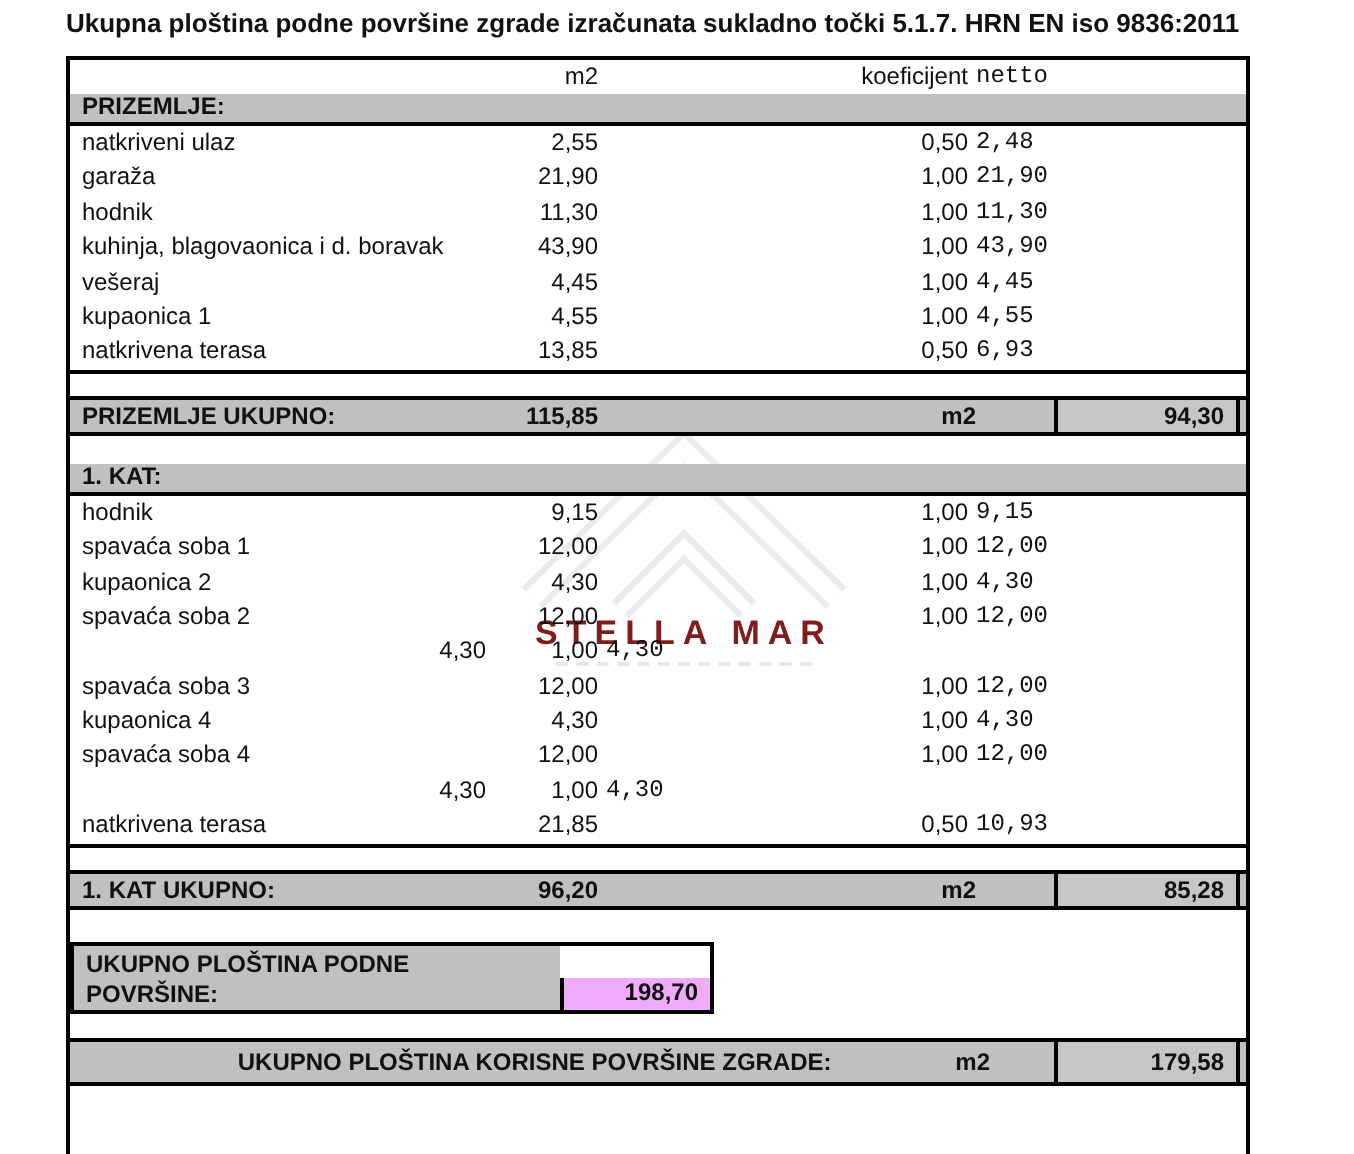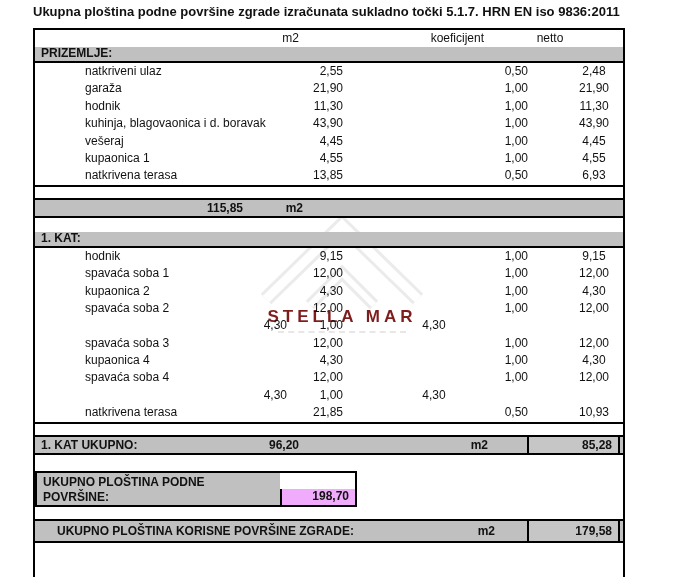--- a/index.html
+++ b/index.html
@@ -31,28 +31,28 @@
 
   .doc-table{
     position:absolute;left:33px;top:28px;width:592px;height:557px;
     border:2px solid #000;box-sizing:border-box;z-index:1;background:transparent;
     font-size:12px;
   }
   .grid{display:grid;grid-template-columns:212px 56px 185px 135px;}
   .c-name{padding-left:6px;text-align:left;overflow:hidden;white-space:nowrap;}
   .c-m2{text-align:right;padding-right:4px;}
   .c-koef{text-align:right;padding-right:4px;}
-  .c-netto{text-align:center;padding-right:11px;}
+  .c-netto{text-align:left;padding-right:11px;font-family:Liberation Mono, monospace;}
 
   .header-row{height:17px;line-height:17px;}
   .section-bar{
     height:14px;line-height:13px;background:#c0c0c0;border-bottom:2px solid #000;
     font-weight:bold;padding-left:6px;font-size:12px;
   }
-  .rows{border-bottom:2px solid #000;padding-left:44px;}
+  .rows{border-bottom:2px solid #000;}
   .data-row{height:17.4px;line-height:17.4px;}
   .gap-a{height:11px;}
   .gap-b{height:14px;}
   .gap-c{height:16px;}
   .gap-d{height:12px;}
 
   .total-bar{
     position:relative;height:16px;line-height:16px;background:#c0c0c0;
     border-top:2px solid #000;border-bottom:2px solid #000;font-weight:bold;
   }
@@ -77,21 +77,21 @@
     flex:1;border-left:2px solid #000;background:#f0abfc;
     display:flex;align-items:flex-end;justify-content:flex-end;
     padding:0 6px 2px 0;font-weight:bold;
   }
 
   .korisne-bar{
     position:relative;height:24px;box-sizing:border-box;
     border-top:2px solid #000;border-bottom:2px solid #000;
     background:#c0c0c0;display:flex;align-items:center;font-weight:bold;
   }
-  .korisne-label{flex:1;padding-left:22px;}
+  .korisne-label{flex:1;padding-left:22px;text-align:center;}
   .korisne-unit{margin-right:128px;}
 </style>
 </head>
 <body>
 
 <div class="doc-title">Ukupna ploština podne površine zgrade izračunata sukladno točki 5.1.7. HRN EN iso 9836:2011</div>
 
 <div class="watermark">
   <svg width="180" height="96" viewBox="0 0 180 96">
     <path d="M14,86 L90,12 L166,86" fill="none" stroke="#ebebeb" stroke-width="15"></path>
@@ -155,23 +155,25 @@
       <span class="c-name">natkrivena terasa</span>
       <span class="c-m2">13,85</span>
       <span class="c-koef">0,50</span>
       <span class="c-netto">6,93</span>
     </div>
   </div>
 
   <div class="gap-a"></div>
 
   <div class="grid total-bar">
+    <span class="c-name">PRIZEMLJE UKUPNO:</span>
     <span class="c-m2">115,85</span>
     <span class="c-koef">m2</span>
     <span class="c-netto"></span>
+    <div class="value-box">94,30</div>
   </div>
 
   <div class="gap-b"></div>
 
   <div class="section-bar">1. KAT:</div>
 
   <div class="rows">
     <div class="grid data-row">
       <span class="c-name">hodnik</span>
       <span class="c-m2">9,15</span>

